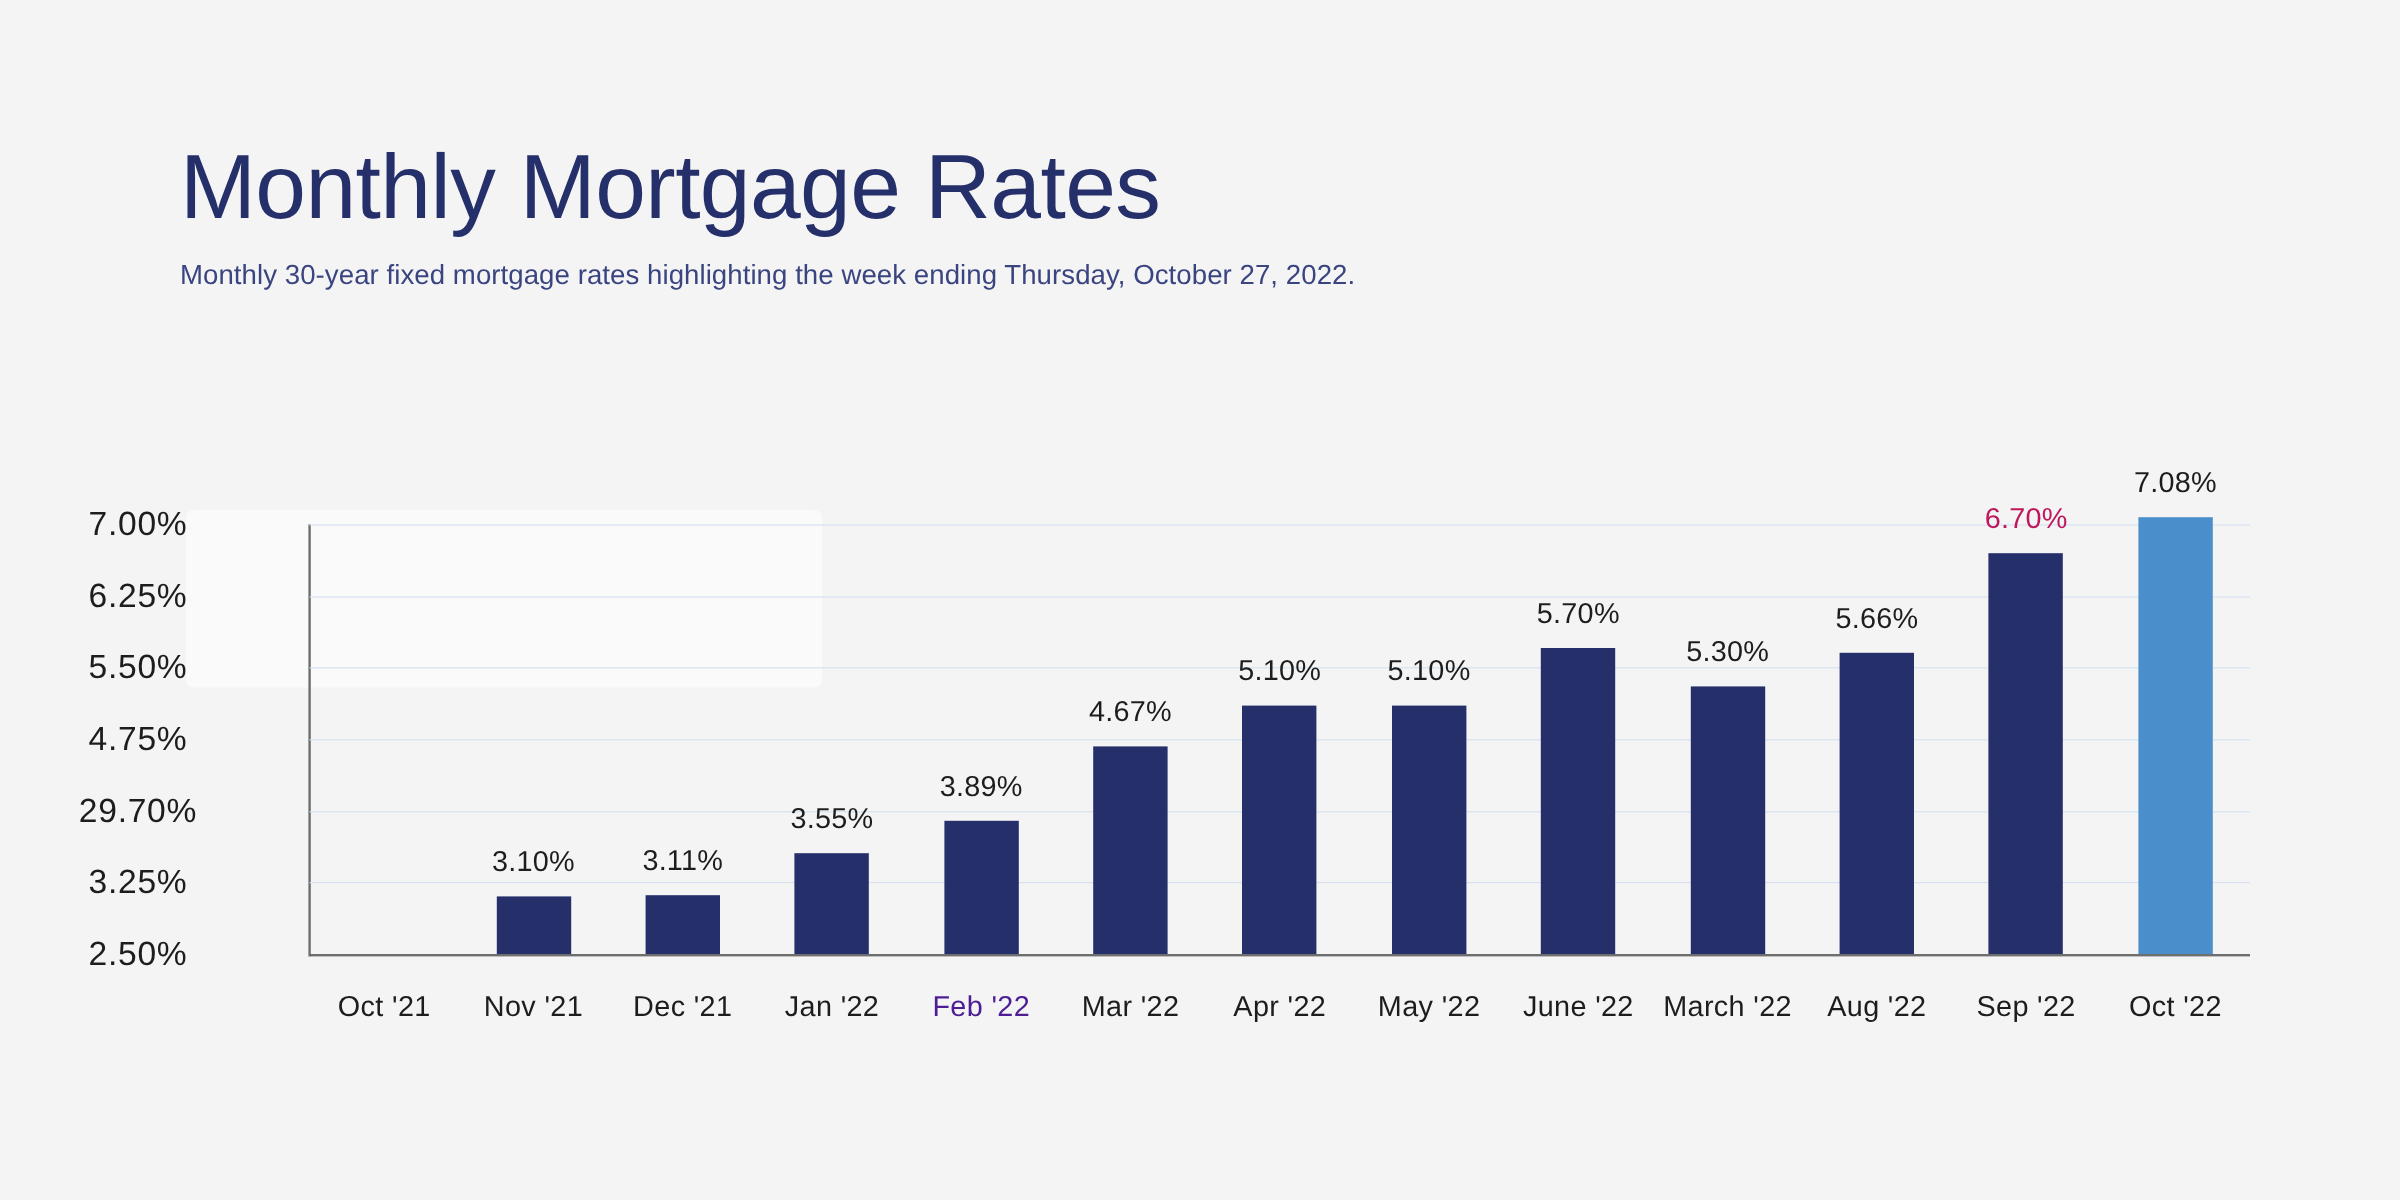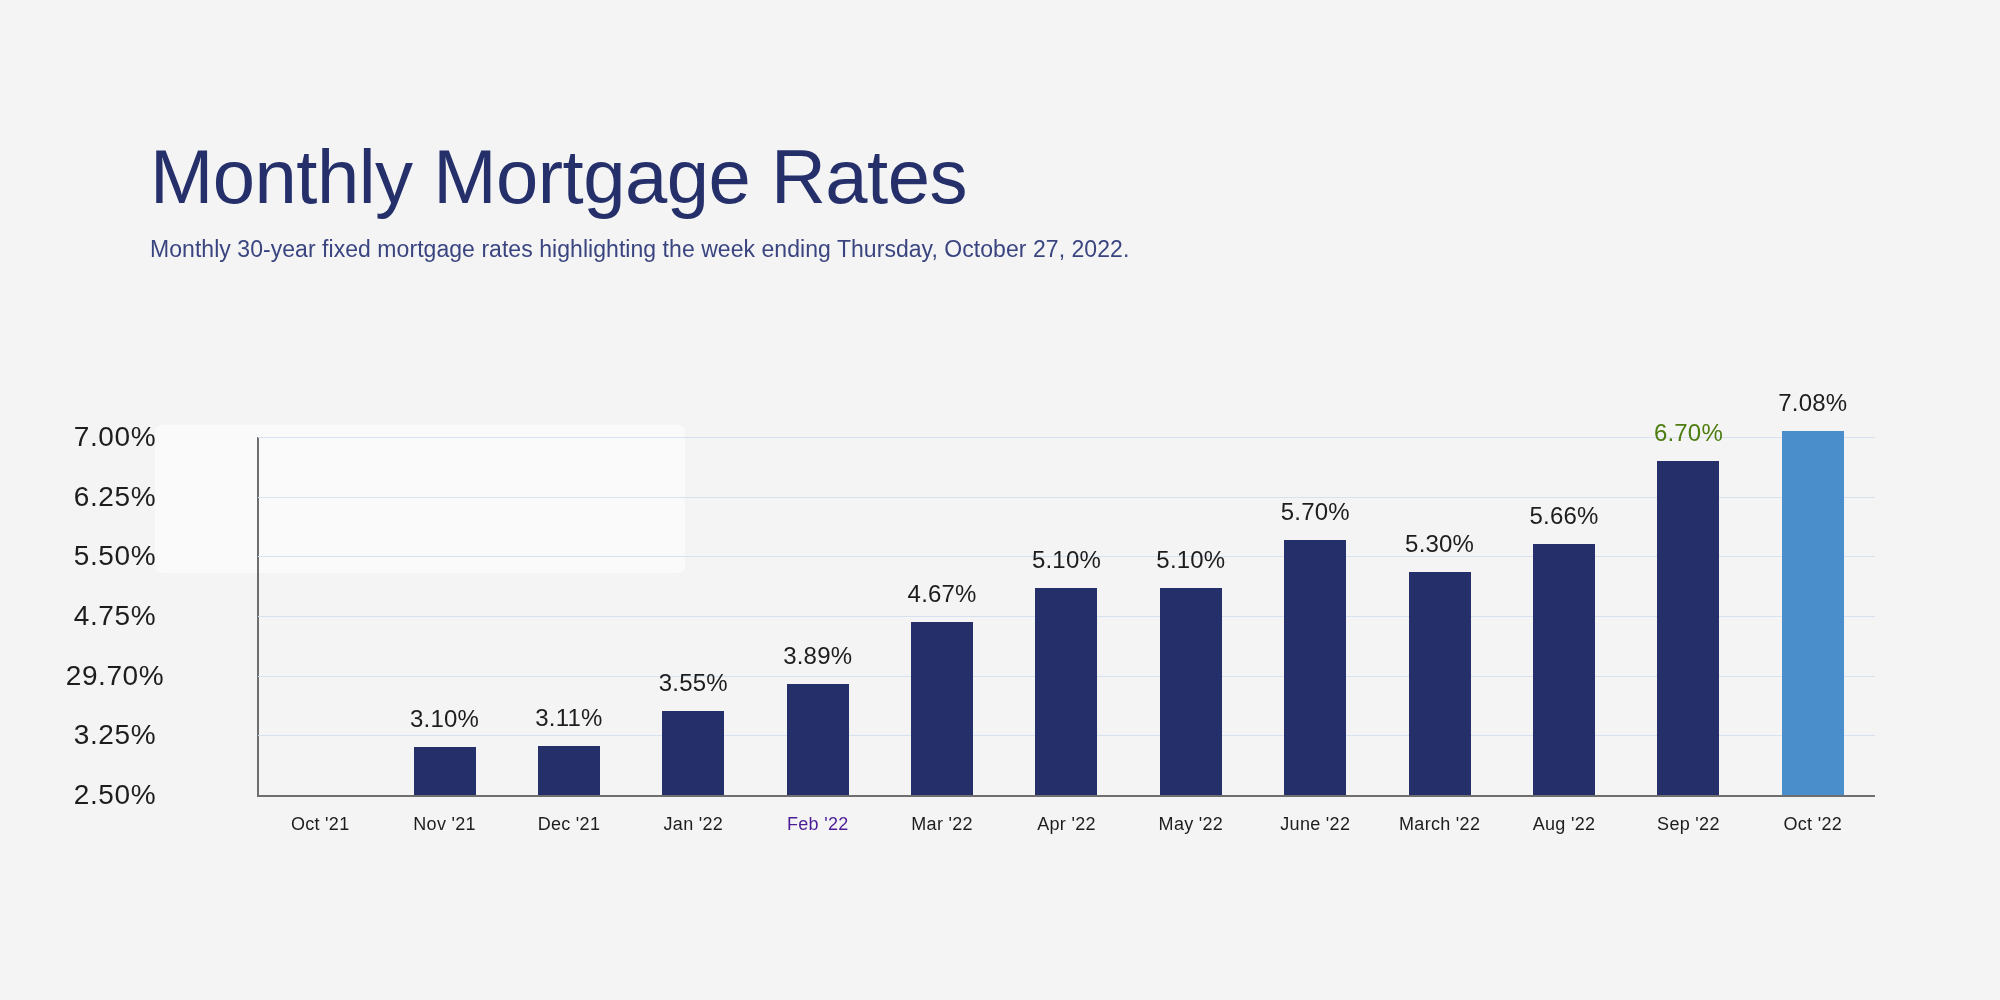--- a/index.html
+++ b/index.html
@@ -24,21 +24,20 @@
     width: 1700px;
   }
 
   #chart-title {
     font-size: 76px;
     line-height: 1.02;
     font-weight: 400;
     letter-spacing: -0.5px;
     color: #25306b;
     white-space: nowrap;
-    margin-top: 20px;
   }
 
   #chart-subtitle {
     margin-top: 20px;
     font-size: 23px;
     font-weight: 400;
     color: #3a4580;
     letter-spacing: 0.05px;
     white-space: nowrap;
   }
@@ -148,23 +147,23 @@
   #x-labels {
     position: absolute;
     left: 258px;
     top: 810px;
     width: 1617px;
     height: 40px;
   }
 
   .x-tick-label {
     position: absolute;
-    top: 4px;
+    top: 16px;
     transform: translateX(-50%);
-    font-size: 18px;
+    font-size: 24px;
     color: #1d1d1d;
     white-space: nowrap;
     letter-spacing: 0.3px;
   }
 </style>
 </head>
 <body>
 
 <div id="header">
   <div id="chart-title">Monthly Mortgage Rates</div>
@@ -233,21 +232,21 @@
         <div class="bar-group" style="left: 1119.46px; width: 124.385px;">
           <div class="bar" style="height: 222.756px; background: rgb(37, 48, 107);"></div>
           <div class="bar-value" style="bottom: 236.756px; color: rgb(29, 29, 29);">5.30%</div>
         </div>
         <div class="bar-group" style="left: 1243.85px; width: 124.385px;">
           <div class="bar" style="height: 251.396px; background: rgb(37, 48, 107);"></div>
           <div class="bar-value" style="bottom: 265.396px; color: rgb(29, 29, 29);">5.66%</div>
         </div>
         <div class="bar-group" style="left: 1368.23px; width: 124.385px;">
           <div class="bar" style="height: 334.133px; background: rgb(37, 48, 107);"></div>
-          <div class="bar-value" style="bottom: 348.133px; color: #4d7c0f;">6.70%</div>
+          <div class="bar-value" style="bottom: 348.133px; color: #be185d;">6.70%</div>
         </div>
         <div class="bar-group" style="left: 1492.62px; width: 124.385px;">
           <div class="bar highlight" style="height: 364.364px; background: rgb(74, 143, 204);"></div>
           <div class="bar-value" style="bottom: 378.364px; color: rgb(29, 29, 29);">7.08%</div>
         </div>
       </div>
   </div>
 
   <div id="x-labels">
       <div class="x-tick-label" style="left: 62.1923px; color: rgb(29, 29, 29);">Oct '21</div>

